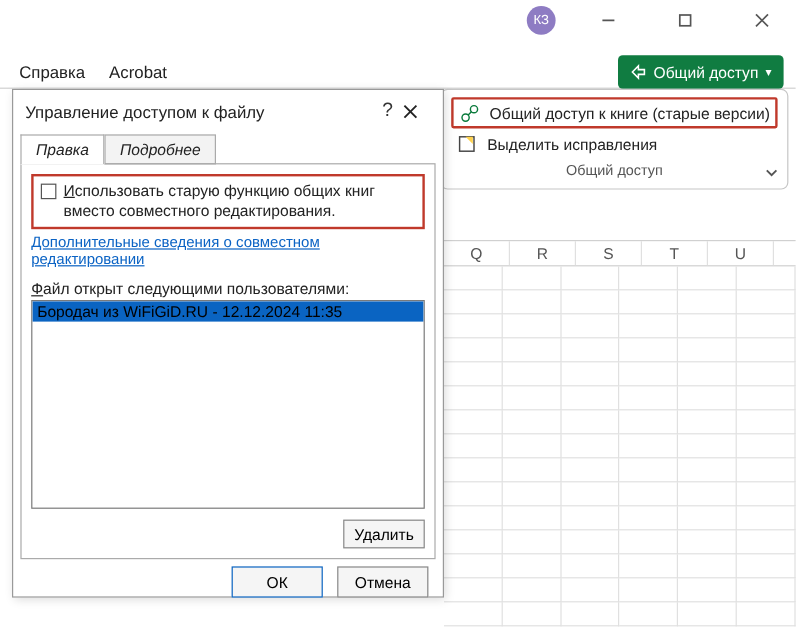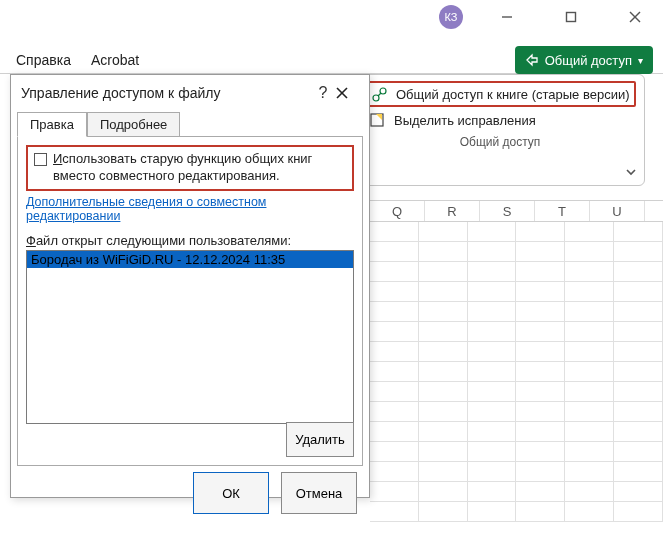--- a/index.html
+++ b/index.html
@@ -11,21 +11,21 @@
   .winbtn { width: 40px; height: 28px; display: flex; align-items: center; justify-content: center; color: #555; }
 
   
   .ribbon-tabs { position: absolute; top: 46px; left: 0; right: 0; height: 28px; display: flex; align-items: center; padding-left: 16px; gap: 20px; border-bottom: 1px solid #d0d0d0; }
   .rtab { font-size: 14px; color: #222; }
 
   .share-btn { position: absolute; right: 10px; top: 46px; height: 28px; background: #107c41; color: #fff; border-radius: 4px; padding: 0 10px; display: flex; align-items: center; gap: 6px; font-size: 13px; }
   .share-btn .chev { font-size: 10px; }
 
   
-  .ribbon-panel { position: absolute; top: 74px; right: 18px; width: 290px; height: 112px; border: 1px solid #c6c6c6; border-radius: 6px; padding: 6px 8px 4px; background: #fff; }
+  .ribbon-panel { position: absolute; top: 74px; right: 6px; width: 290px; height: 84px; border: 1px solid #c6c6c6; border-radius: 6px; padding: 6px 8px 4px; background: #fff; }
   .ribbon-row { display: flex; align-items: center; gap: 8px; height: 26px; font-size: 13px; padding: 0 4px; border-radius: 2px; }
   .ribbon-row.marked { border: 2px solid #c0392b; }
   .ribbon-row .icon { width: 18px; height: 18px; display: flex; align-items: center; justify-content: center; }
   .ribbon-group-label { text-align: center; font-size: 12px; color: #555; margin-top: 2px; }
   .ribbon-expand { position: absolute; right: 6px; bottom: 6px; font-size: 12px; color: #555; }
 
   
   .sheet { position: absolute; top: 200px; left: 370px; right: 0; bottom: 0; }
   .colhdrs { display: flex; height: 22px; border-top: 1px solid #d0d0d0; border-bottom: 1px solid #d0d0d0; }
   .colhdr { width: 55px; text-align: center; font-size: 13px; color: #555; border-right: 1px solid #e0e0e0; line-height: 22px; }
@@ -33,39 +33,39 @@
   .row { display: flex; height: 20px; }
   .cell { width: 55px; border-right: 1px solid #e0e0e0; border-bottom: 1px solid #e0e0e0; }
 
   
   .dialog { position: absolute; top: 74px; left: 10px; width: 360px; height: 424px; background: #fff; border: 1px solid #999; box-shadow: 2px 2px 8px rgba(0,0,0,0.15); }
   .dlg-title { height: 36px; display: flex; align-items: center; padding: 0 10px; font-size: 14px; }
   .dlg-title .spacer { flex: 1; }
   .dlg-title .q { width: 24px; text-align: center; font-size: 16px; color: #333; }
   .dlg-title .x { width: 24px; text-align: center; font-size: 16px; color: #333; }
 
-  .dlg-tabs { display: flex; padding-left: 6px; }
+  .dlg-tabs { display: flex; padding-left: 6px; font-style: italic; }
   .dlg-tab { padding: 4px 12px; border: 1px solid #aaa; background: #fff; font-size: 13px; position: relative; top: 1px; }
   .dlg-tab.active { border-bottom: 1px solid #fff; z-index: 2; }
   .dlg-tab:not(.active) { background: #f3f3f3; }
   .dlg-body { border: 1px solid #aaa; margin: 0 6px 6px; padding: 8px; height: 330px; position: relative; }
 
   .opt-check { border: 2px solid #c0392b; padding: 4px 6px; display: flex; align-items: flex-start; gap: 6px; font-size: 13px; line-height: 1.3; justify-content: flex-end; }
   .opt-check .box { width: 13px; height: 13px; border: 1px solid #555; margin-top: 2px; flex-shrink: 0; background: #fff; }
   .opt-check .label u { text-decoration: underline; }
 
   .link { color: #0b63c4; text-decoration: underline; font-size: 12.5px; margin-top: 4px; display: inline-block; }
   .users-label { font-size: 13px; margin-top: 10px; }
   .users-list { border: 1px solid #7a7a7a; height: 174px; margin-top: 2px; background: #fff; overflow: hidden; }
   .users-list .sel { background: #0a64c2; color: #000000; padding: 1px 4px; font-size: 13px; }
 
-  .del-btn { position: absolute; right: 8px; bottom: 8px; width: 68px; height: 35px; border: 1px solid #888; background: #f5f5f5; font-size: 13px; }
+  .del-btn { position: absolute; right: 8px; bottom: 8px; width: 68px; height: 24px; border: 1px solid #888; background: #f5f5f5; font-size: 13px; }
 
   .dlg-buttons { display: flex; justify-content: flex-end; gap: 12px; padding: 0 12px 12px; }
-  .dlg-buttons button { width: 76px; height: 42px; border: 1px solid #888; background: #f5f5f5; font-size: 13px; }
+  .dlg-buttons button { width: 76px; height: 26px; border: 1px solid #888; background: #f5f5f5; font-size: 13px; }
   .dlg-buttons button.primary { border: 1.5px solid #0a64c2; }
 
   svg { display: block; }
 </style>
 </head>
 <body>
 
 <div class="titlebar">
   <div class="avatar">КЗ</div>
   <div class="winbtn">

